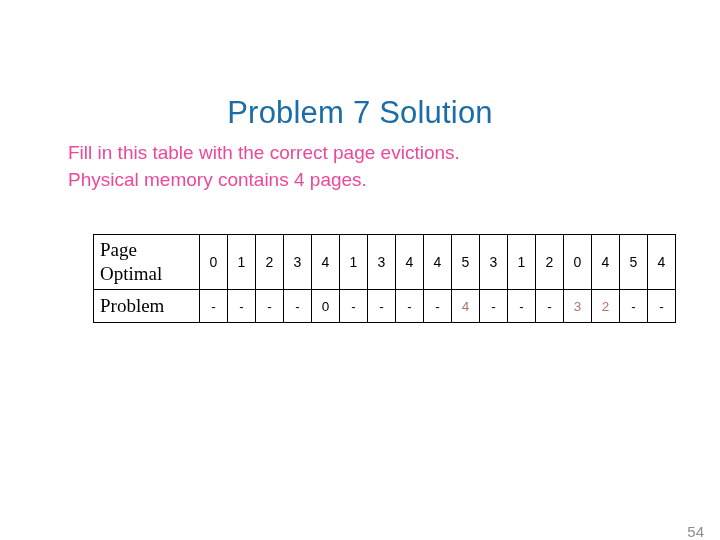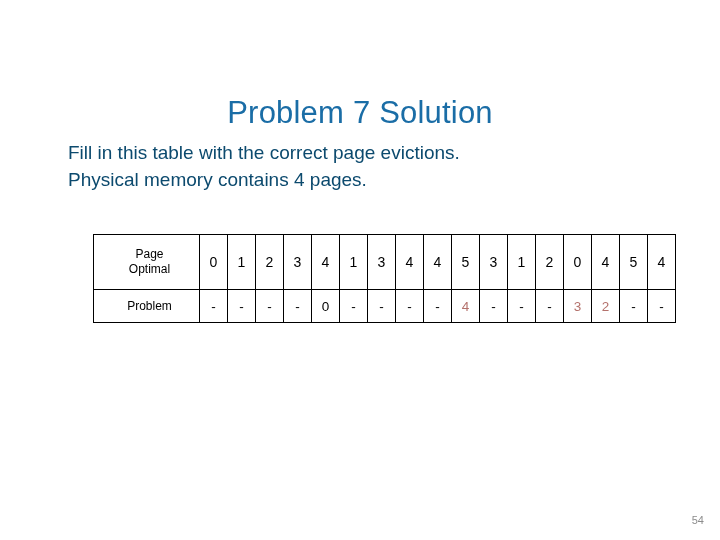--- a/index.html
+++ b/index.html
@@ -36,21 +36,21 @@
     white-space: nowrap;
     margin-top: 47px;
   }
 
   #body-text {
     position: absolute;
     left: 68px;
     top: 140px;
     width: 600px;
     font-size: 19px;
-    color: #0c4a6e;
+    color: #ec4899;
     line-height: 1.42;
   }
   #body-text .line {
     display: block;
     white-space: nowrap;
   }
 
   #table-wrap {
     position: absolute;
     left: 93px;
@@ -70,23 +70,24 @@
     text-align: center;
     vertical-align: middle;
     font-weight: 400;
     height: 32px;
     width: 27px;
     background: #ffffff;
   }
   table.evict th.rowlabel,
   table.evict td.rowlabel {
     width: 99px;
-    text-align: center;
+    text-align: left;
     padding-left: 6px;
-    font-size: 12px;
+    font-size: 19px;
+    font-family: Liberation Serif, serif;
   }
   table.evict tr.header th.rowlabel,
   table.evict tr.header td {
     height: 54px;
   }
   table.evict tr.header td {
     font-size: 14px;
   }
   .hdr-label {
     line-height: 1.25;
@@ -94,22 +95,22 @@
   }
 
   .v-dash   { color: #000000; }
   .v-strong { color: #9E4B46; }
   .v-mid    { color: #B4726C; }
   .v-light  { color: #C9A09B; }
 
   #page-number {
     position: absolute;
     right: 16px;
-    bottom: 14px;
-    font-size: 11px;
+    bottom: 0;
+    font-size: 15px;
     color: #8C8C8C;
   }
 </style>
 </head>
 <body>
 
 <div id="slide">
 
   <div id="title">Problem 7 Solution</div>
 

